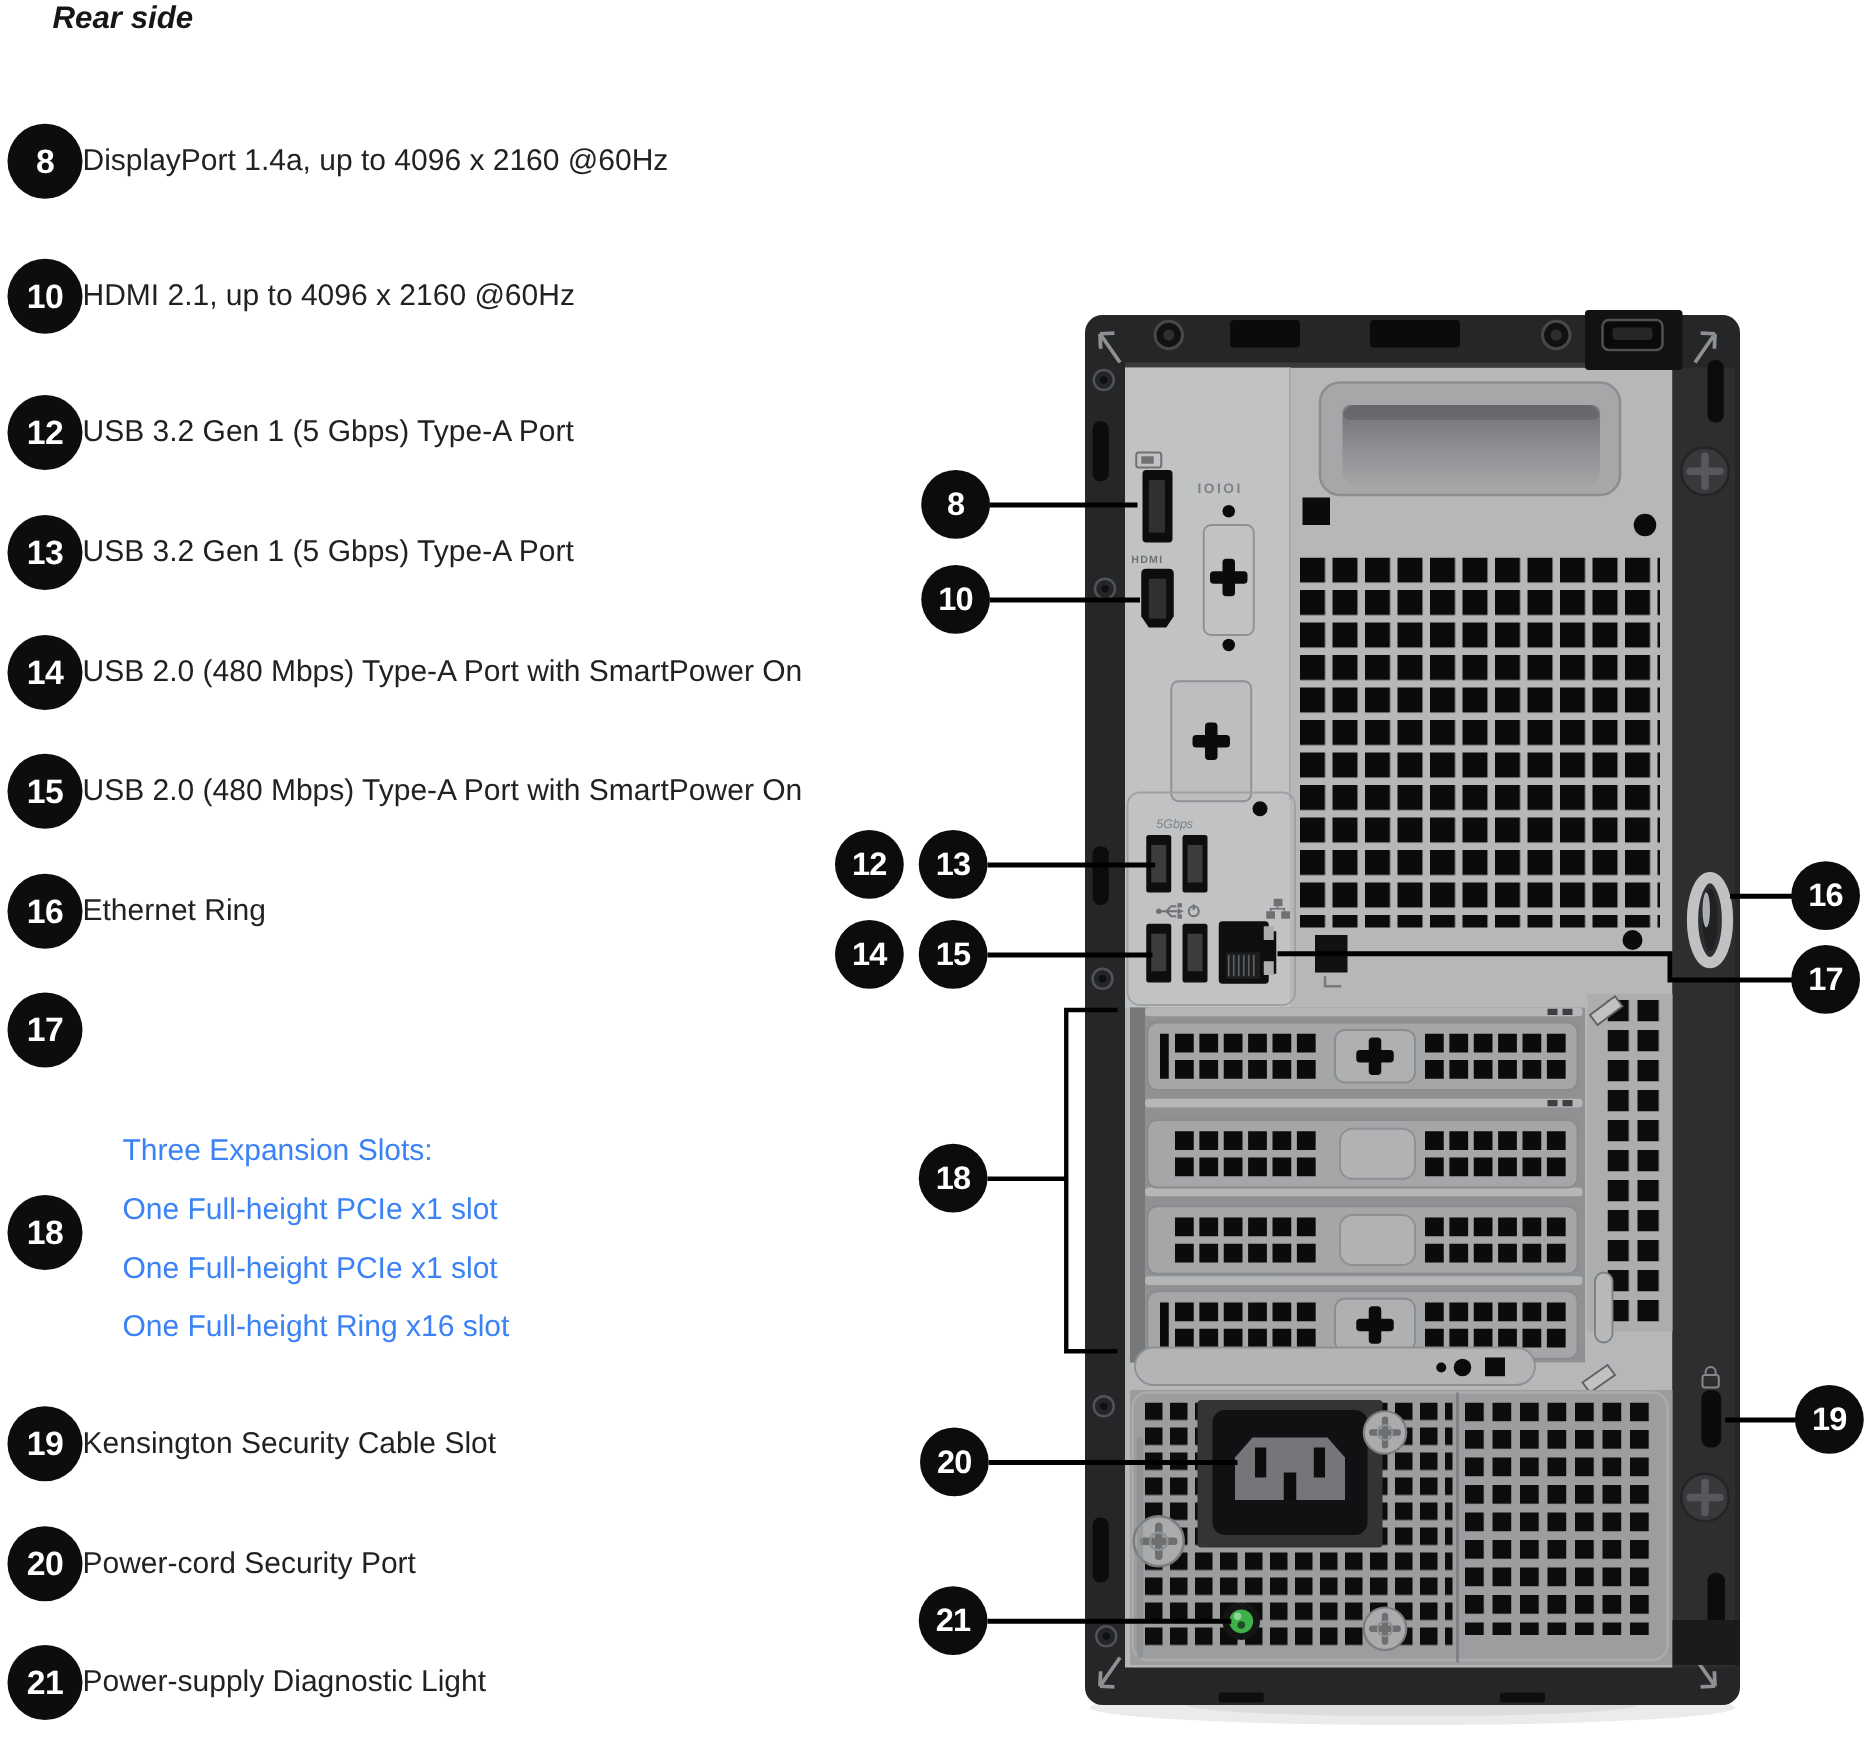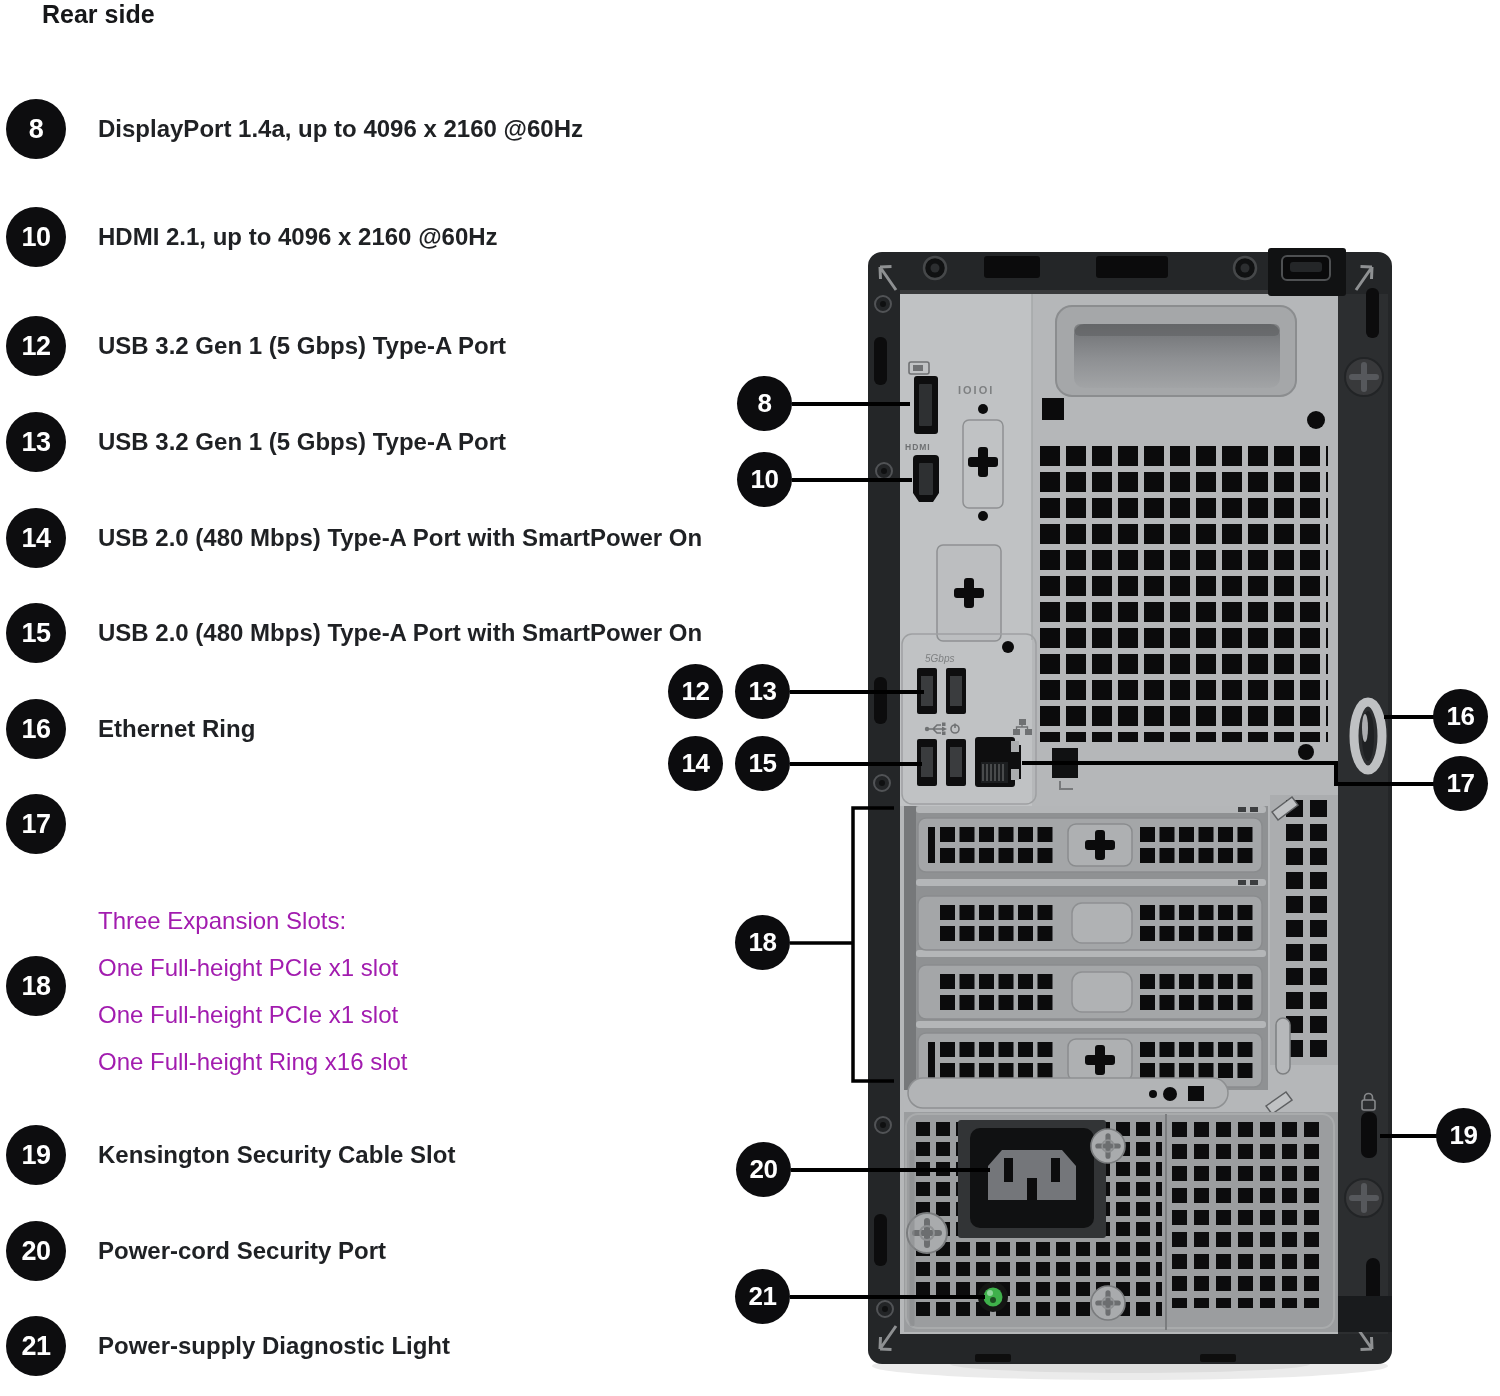--- a/index.html
+++ b/index.html
@@ -1,27 +1,27 @@
 <!DOCTYPE html>
 <html><head>
 <meta charset="utf-8">
 <style>
   html,body{margin:0;padding:0;background:#ffffff;}
   body{width:1500px;height:1396px;position:relative;font-family:"Liberation Sans",sans-serif;overflow:hidden;}
   .stage{position:absolute;inset:0;}
   svg.tower{position:absolute;left:0;top:0;width:1500px;height:1396px;}
-  .page-title{position:absolute;left:42px;top:0px;font-size:25px;font-weight:bold;color:#161719;margin:0;}
+  .page-title{position:absolute;left:42px;top:0px;font-size:25px;font-weight:bold;color:#161719;margin:0;font-style:italic;}
   .row{position:absolute;left:0;height:60px;display:flex;align-items:center;}
   .badge{width:60px;height:60px;border-radius:50%;background:#0d0d0f;color:#fff;
          display:flex;align-items:center;justify-content:center;
          font-size:27px;font-weight:bold;letter-spacing:-0.5px;flex:0 0 auto;
          margin-left:6px;}
-  .row .label{margin-left:32px;font-size:24px;color:#1f2124;white-space:nowrap;font-weight:bold;}
+  .row .label{font-size:24px;color:#1f2124;white-space:nowrap;}
   .multi{position:absolute;left:98px;top:897px;}
-  .multi .mline{display:block;font-size:24px;color:#a21caf;line-height:47px;white-space:nowrap;}
+  .multi .mline{display:block;font-size:24px;color:#3b82f6;line-height:47px;white-space:nowrap;}
   .badge18{position:absolute;left:6px;top:956px;margin-left:0;}
   .tbadge{position:absolute;width:55px;height:55px;border-radius:50%;background:#0c0c0e;color:#fff;
           display:flex;align-items:center;justify-content:center;font-size:26px;font-weight:bold;letter-spacing:-0.5px;}
 </style>
 </head>
 <body>
 
 <div class="stage">
 
 <svg class="tower" viewBox="0 0 1500 1396">

